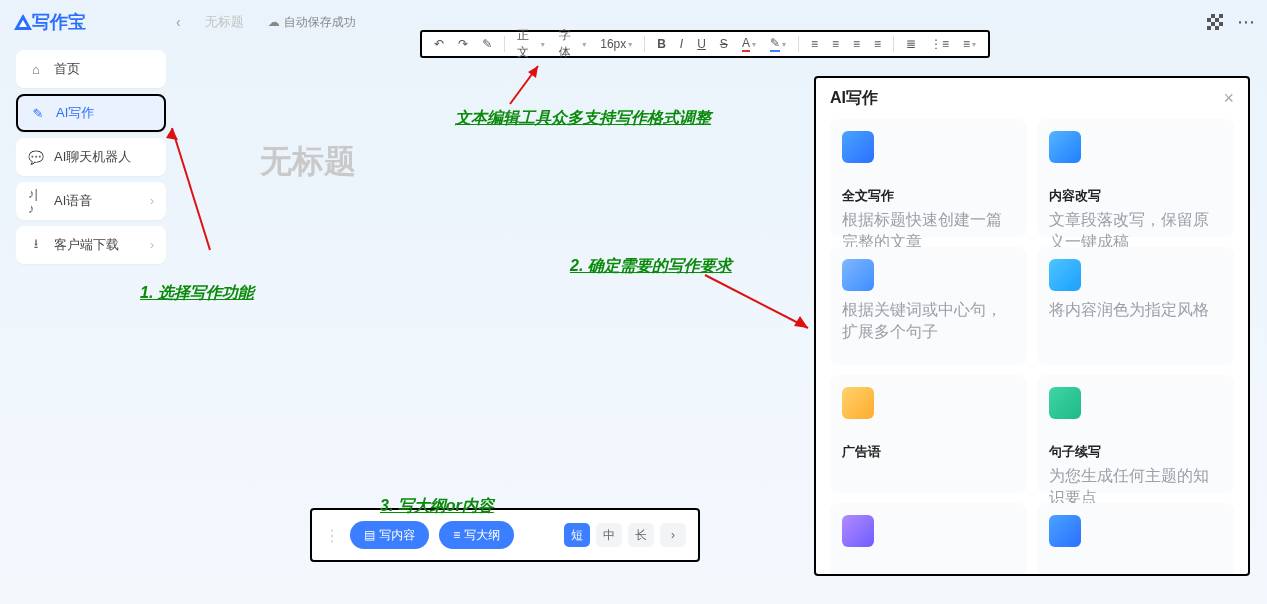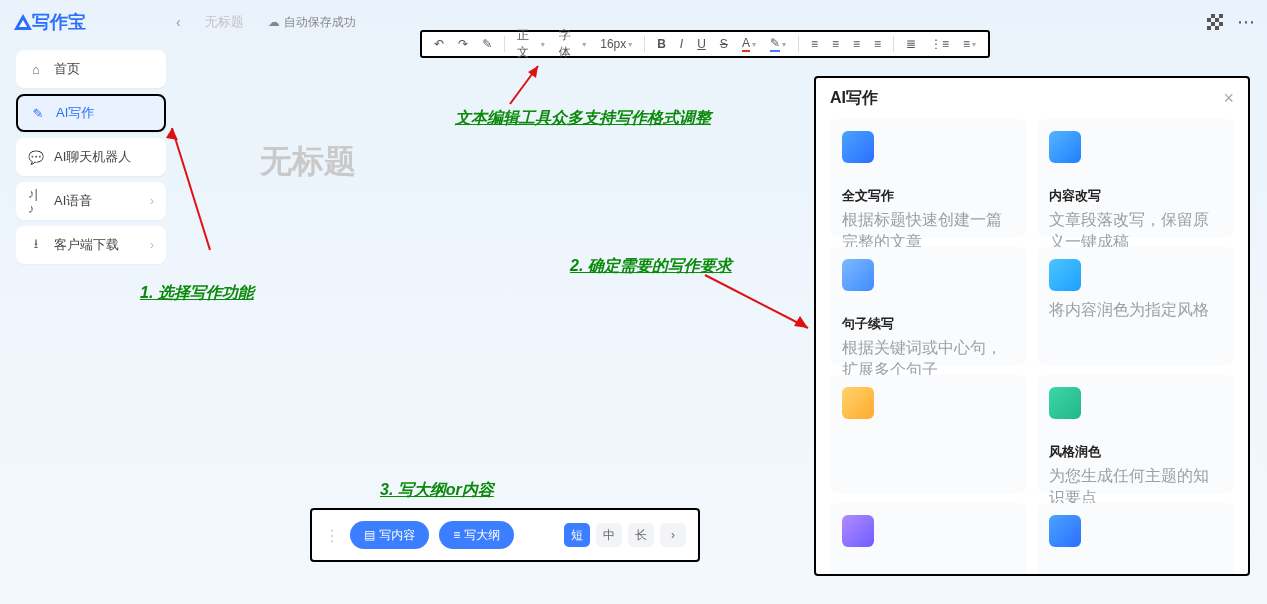--- a/index.html
+++ b/index.html
@@ -182,51 +182,51 @@
         <h4>全文写作</h4>
         <p>根据标题快速创建一篇完整的文章</p>
       </div>
     <div class="ai-card">
         <div class="icn ic2"></div>
         <h4>内容改写</h4>
         <p>文章段落改写，保留原义一键成稿</p>
       </div>
     <div class="ai-card">
         <div class="icn ic3"></div>
-        <h4>句子续写</h4>
         <p>根据关键词或中心句，扩展多个句子</p>
       </div>
     <div class="ai-card">
         <div class="icn ic4"></div>
         <p>将内容润色为指定风格</p>
       </div>
     <div class="ai-card">
         <div class="icn ic5"></div>
+        <h4>广告语</h4>
       </div>
     <div class="ai-card">
         <div class="icn ic6"></div>
-        <h4>风格润色</h4>
+        <h4>句子续写</h4>
         <p>为您生成任何主题的知识要点</p>
       </div>
     <div class="ai-card">
         <div class="icn ic7"></div>
         <h4></h4>
         <p></p>
       </div>
     <div class="ai-card">
         <div class="icn ic8"></div>
         <h4></h4>
         <p></p>
       </div>
   </div>
 </div>
 
 <div class="anno" style="left:140px; top:258px;margin-top:25px;">1. 选择写作功能</div>
 <div class="anno" style="left:570px; top:248px;margin-top:8px;">2. 确定需要的写作要求</div>
-<div class="anno" style="left:380px; top:480px;">3. 写大纲or内容</div>
+<div class="anno" style="left:380px; top:496px;">3. 写大纲or内容</div>
 <div class="anno" style="left:455px; top:108px;">文本编辑工具众多支持写作格式调整</div>
 
 <svg class="arrow" style="left:160px; top:120px;" width="60" height="140">
   <path d="M50 130 L12 8"></path>
     <polygon points="12,8 18,20 6,18"></polygon>
 </svg>
 <svg class="arrow" style="left:500px; top:60px;" width="60" height="50">
   <path d="M10 44 L38 6"></path>
     <polygon points="38,6 28,12 36,18"></polygon>
 </svg>

